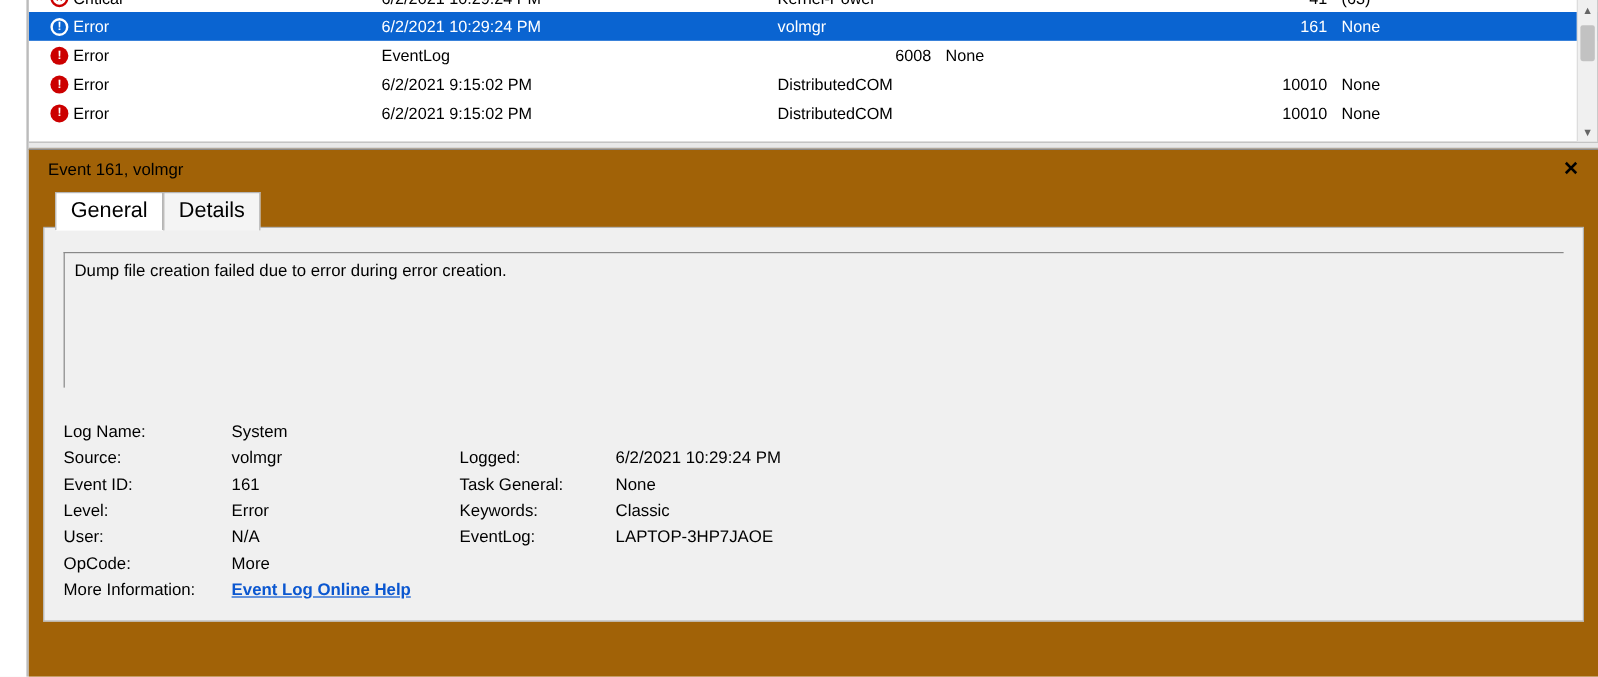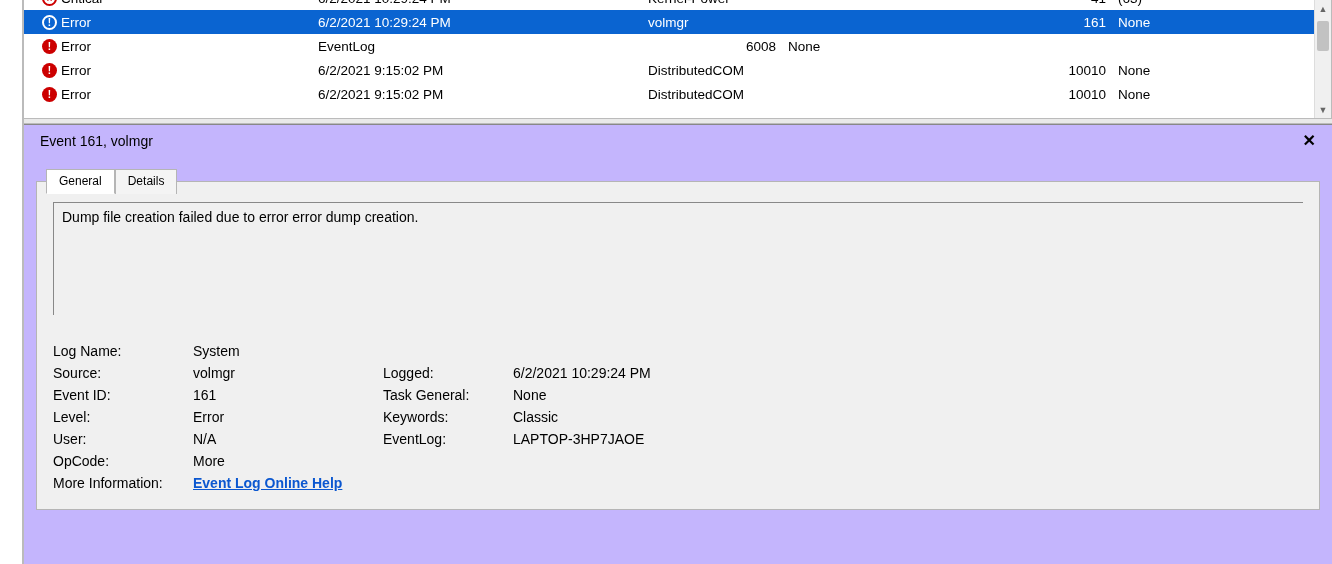--- a/index.html
+++ b/index.html
@@ -65,37 +65,37 @@
   .vscroll {
     position:absolute; right:0; top:0; bottom:0; width:17px;
     background:#f0f0f0; border-left:1px solid #ddd;
     display:flex; flex-direction:column; align-items:center;
   }
   .vscroll .arrow{height:17px;width:100%;display:flex;align-items:center;justify-content:center;color:#666;font-size:9px;}
   .vscroll .thumb{background:#c2c2c2;height:30px;width:12px;border-radius:2px;margin-top:4px;}
   
   .detail {
     flex:1;
-    background:#c4b5fd;
+    background:#a16207;
     padding: 0 12px 12px 12px;
     border-top:1px solid #888;
   }
   .detail-header{
     display:flex; justify-content:space-between; align-items:center;
     font-size:14px; padding:6px 0 4px 4px;
   }
   .close-x{font-size:16px; font-weight:bold; padding:0 4px; cursor:default;}
   .tabstrip{
     display:flex; gap:0; margin-top:2px; border-bottom:1px solid #b5b5b5;
     padding-left:10px;
   }
   .tab{
-    padding:4px 12px 5px; font-size:12px;
+    padding:4px 12px 5px; font-size:18px;
     border:1px solid #b5b5b5; border-bottom:none;
-    background:#f4f4f4; position:relative; top:13px;
+    background:#f4f4f4; position:relative; top:3px;
   }
   .tab.active{ background:#fff; border-bottom:1px solid #fff;}
   .tabpage{
     background:#f0f0f0;
     border:1px solid #b5b5b5; border-top:none;
     padding:20px 16px 18px;
   }
   .descbox{
     background:#f0f0f0;
     border-top:1px solid #888;
@@ -185,21 +185,21 @@
       <span>Event 161, volmgr</span>
       <span class="close-x">✕</span>
     </div>
 
     <div class="tabstrip">
       <div class="tab active">General</div>
       <div class="tab">Details</div>
     </div>
 
     <div class="tabpage">
-      <div class="descbox">Dump file creation failed due to error error dump creation.</div>
+      <div class="descbox">Dump file creation failed due to error during error creation.</div>
 
       <div class="props">
         <div class="l">Log Name:</div>
         <div>System</div>
         <div></div>
           <div></div>
 
         <div class="l">Source:</div>
         <div>volmgr</div>
         <div class="l">Logged:</div>

